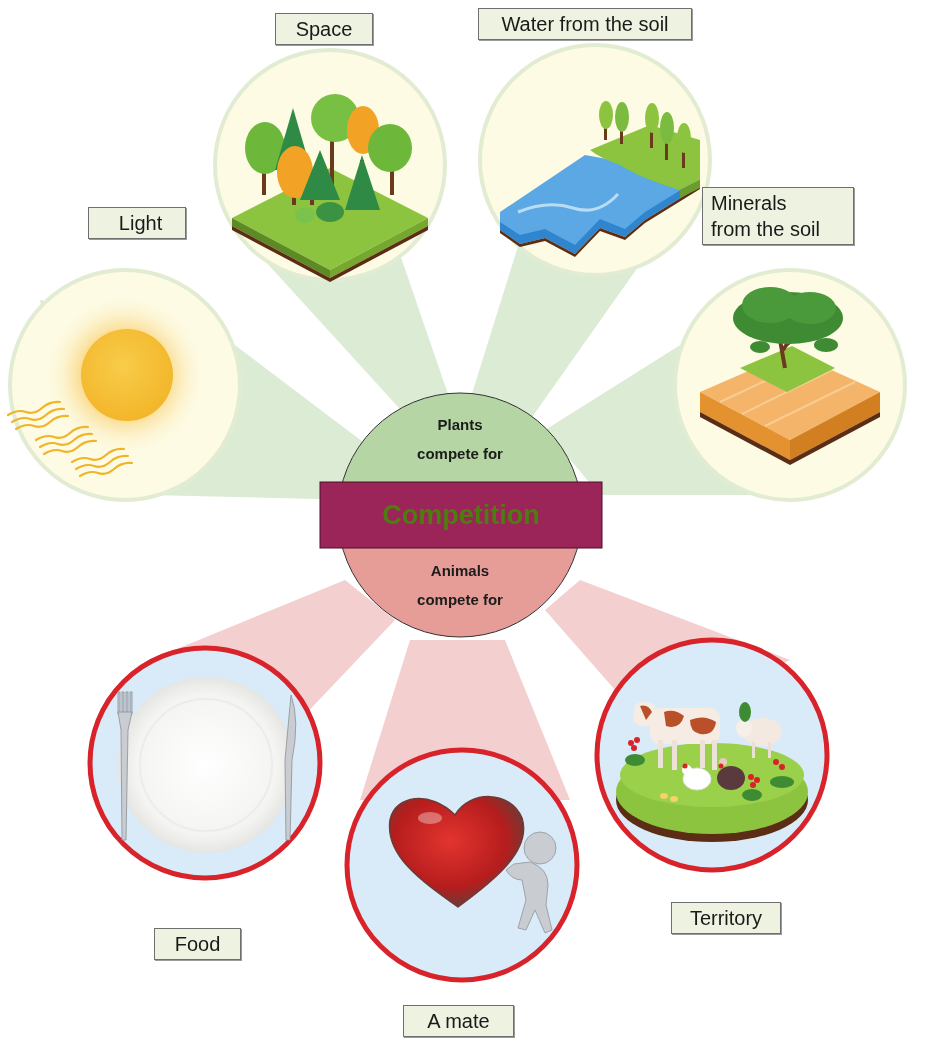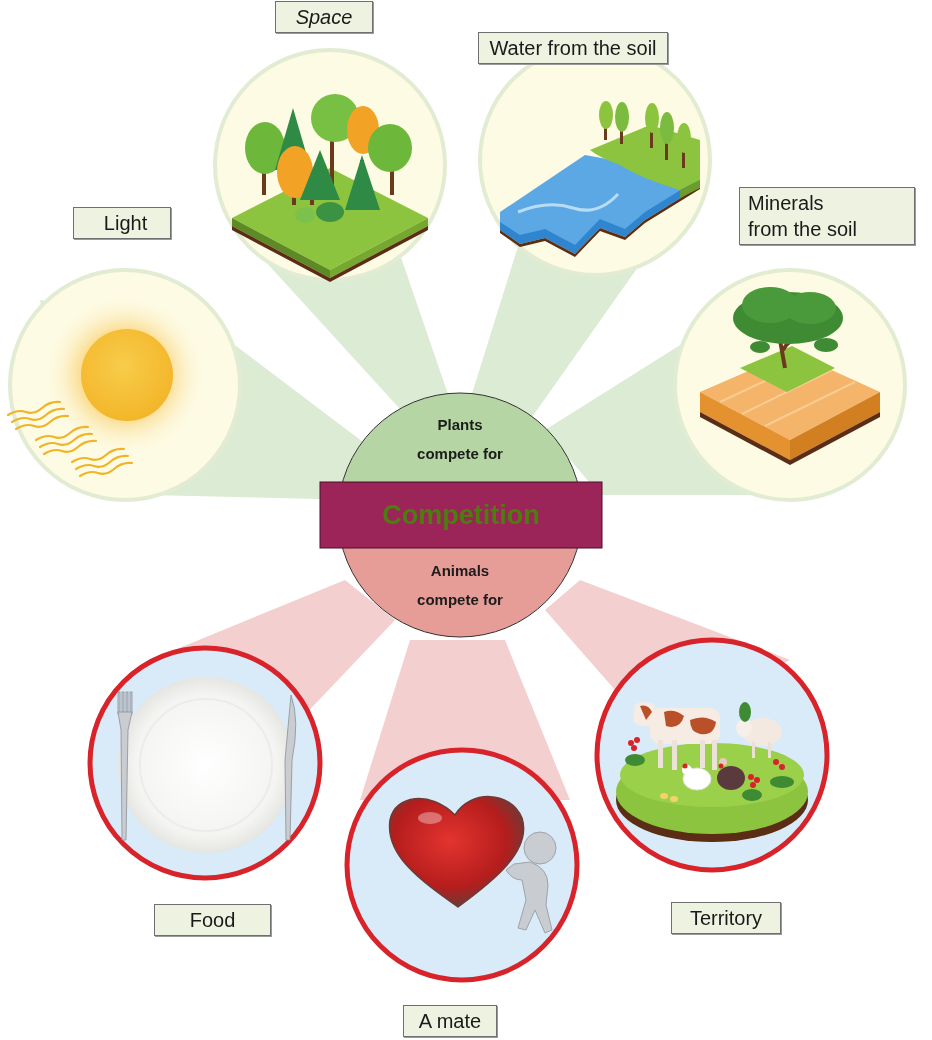--- a/index.html
+++ b/index.html
@@ -261,23 +261,23 @@
 <div class="center-text" style="left:340px; top:410px; width:240px;">
   <div>Plants</div>
   <div>compete for</div>
 </div>
 <div class="banner-text" style="left:320px; top:482px; width:282px;">Competition</div>
 <div class="center-text" style="left:340px; top:556px; width:240px;">
   <div>Animals</div>
   <div>compete for</div>
 </div>
 
-<div class="label" style="left:73px; top:207px; width:98px;padding-left:17px;">Light</div>
-<div class="label" style="left:275px; top:1px; width:98px;font-style:italic;">Space</div>
-<div class="label" style="left:478px; top:32px; width:190px;">Water from the soil</div>
-<div class="label left" style="left:739px; top:187px; width:176px;">
+<div class="label" style="left:88px; top:207px; width:98px;padding-left:17px;">Light</div>
+<div class="label" style="left:275px; top:13px; width:98px;">Space</div>
+<div class="label" style="left:478px; top:8px; width:214px;">Water from the soil</div>
+<div class="label left" style="left:702px; top:187px; width:152px;">
   <div>Minerals</div>
   <div>from the soil</div>
 </div>
 
-<div class="label" style="left:154px; top:904px; width:117px;">Food</div>
-<div class="label" style="left:403px; top:1005px; width:94px;">A mate</div>
+<div class="label" style="left:154px; top:928px; width:87px;">Food</div>
+<div class="label" style="left:403px; top:1005px; width:111px;">A mate</div>
 <div class="label" style="left:671px; top:902px; width:110px;">Territory</div>
 
 </body></html>

